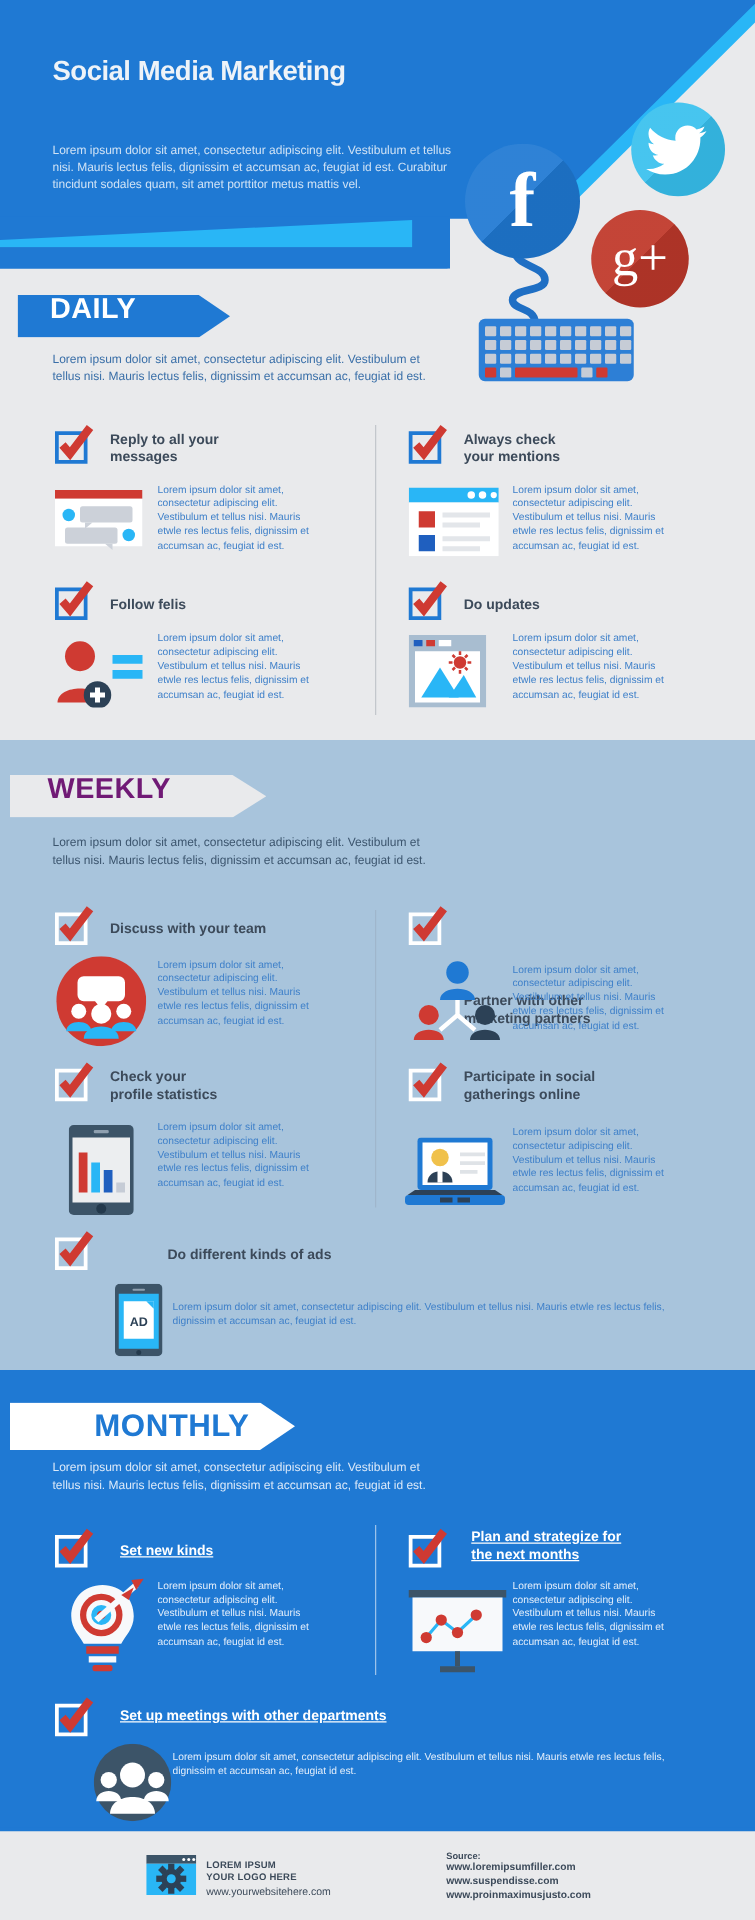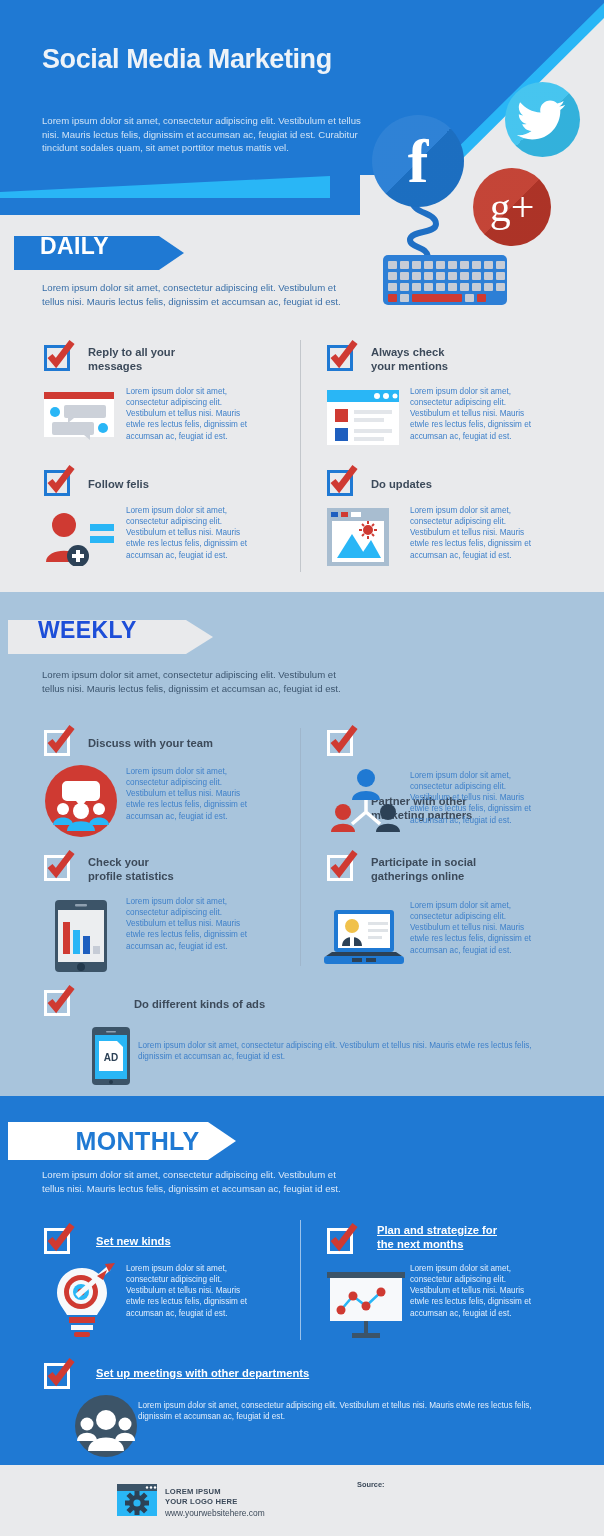--- a/index.html
+++ b/index.html
@@ -23,21 +23,21 @@
   .hdr-blue-band {
     position:absolute; left:0; top:173px; width:604px; height:42px; background:#1f79d3;
     clip-path: polygon(0 0, 360px 0, 360px 42px, 0 42px);
   }
   .hdr-cyan-band {
     position:absolute; left:0; top:176px; width:330px; height:22px; background:#29b6f6;
     clip-path: polygon(0 16px, 330px 0, 330px 22px, 0 22px);
   }
   .hdr-title {
     position:absolute; left:42px; top:44px; width:360px;
-    color:#eef3f8; font-size:27px; font-weight:bold; line-height:1.18; letter-spacing:-0.4px;
+    color:#eef3f8; font-size:22px; font-weight:bold; line-height:1.18; letter-spacing:-0.4px;
   }
   .hdr-sub {
     position:absolute; left:42px; top:114px; width:320px;
     color:#cfe2f5; font-size:9.6px; line-height:1.42;
   }
 
   
   .hdr-gray {
     position:absolute; left:355px; top:20px; width:249px; height:320px; background:#e9eaec;
     clip-path: polygon(78px 160px, 249px 0px, 249px 320px, 0 320px, 0 190px);
@@ -71,21 +71,21 @@
   .banner .txt { position:relative; font-size:23px; font-weight:bold; letter-spacing:0.4px; z-index:2; }
 
   .banner-daily { left:14px; top:236px; width:170px; }
   .banner-daily .shape { width:170px; background:#1f79d3; clip-path:polygon(0 0, 145px 0, 170px 17px, 145px 34px, 0 34px); }
   .banner-daily .txt { margin-left:26px; color:#ffffff; }
   .banner-daily-shadow { position:absolute; left:155px; top:253px; width:18px; height:17px; background:#1666b5;
                           clip-path:polygon(0 0, 18px 0, 0 17px); }
 
   .banner-weekly { left:8px; top:620px; width:205px; }
   .banner-weekly .shape { width:205px; background:#e9eaec; clip-path:polygon(0 0, 178px 0, 205px 17px, 178px 34px, 0 34px); }
-  .banner-weekly .txt { margin-left:30px; color:#1d4ed8; }
+  .banner-weekly .txt { margin-left:30px; color:#701a75; }
 
   .banner-monthly { left:8px; top:1122px; width:228px; }
   .banner-monthly .shape { width:228px; background:#ffffff; clip-path:polygon(0 0, 200px 0, 228px 19px, 200px 38px, 0 38px); height:38px; }
   .banner-monthly { height:38px;justify-content:center; }
   .banner-monthly .txt { margin-left:31px; color:#1f79d3; font-size:25px; }
   .sec-weekly  { position:absolute; left:0; top:592px;  width:604px; height:504px; background:#a8c4dc; }
   .sec-monthly { position:absolute; left:0; top:1096px; width:604px; height:369px; background:#1f79d3; }
   .sec-footer  { position:absolute; left:0; top:1465px; width:604px; height:71px; background:#e9eaec; }
   .footer-rule { position:absolute; left:0; top:1462px; width:604px; height:4px; background:#1f79d3; }
 
@@ -535,14 +535,19 @@
       <rect x="10.5" y="23.5" width="5" height="5" transform="rotate(45 13 26)"></rect>
     </g>
     <circle cx="20" cy="19" r="3.6" fill="#29b6f6"></circle>
   </svg>
   <div class="foot-brand">
     <div>LOREM IPSUM</div>
     <div>YOUR LOGO HERE</div>
   </div>
   <div class="foot-url">www.yourwebsitehere.com</div>
   <div class="foot-src-lbl">Source:</div>
+  <div class="foot-src">
+    <div>www.loremipsumfiller.com</div>
+    <div>www.suspendisse.com</div>
+    <div>www.proinmaximusjusto.com</div>
+  </div>
 
 </div>
 
 </body></html>

